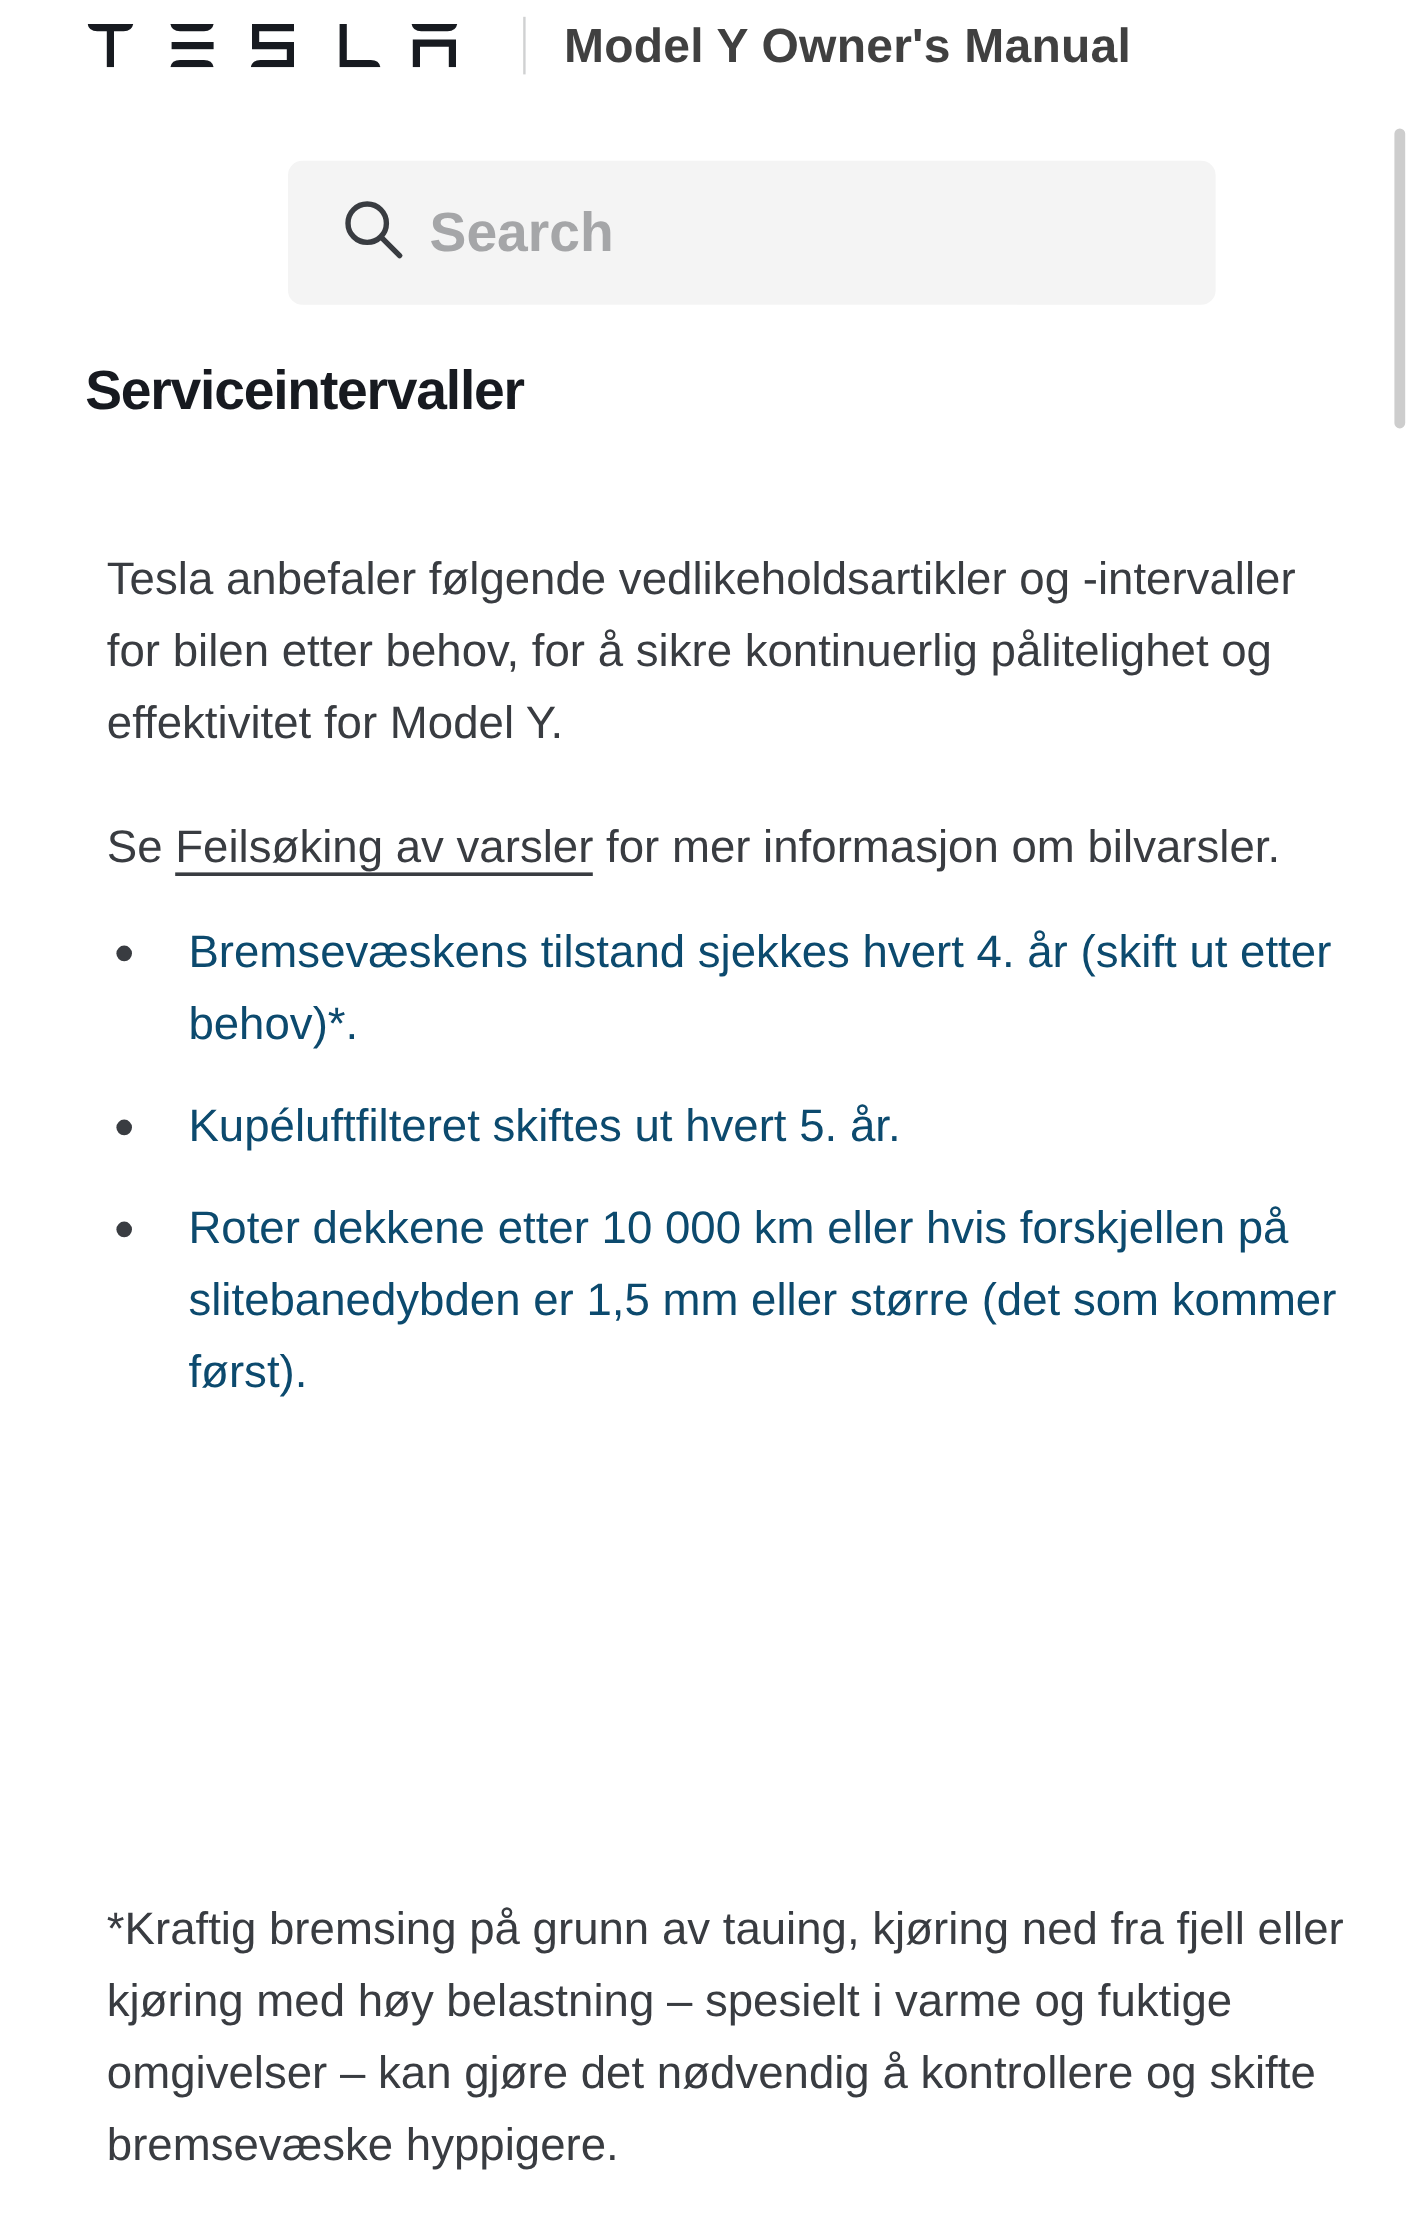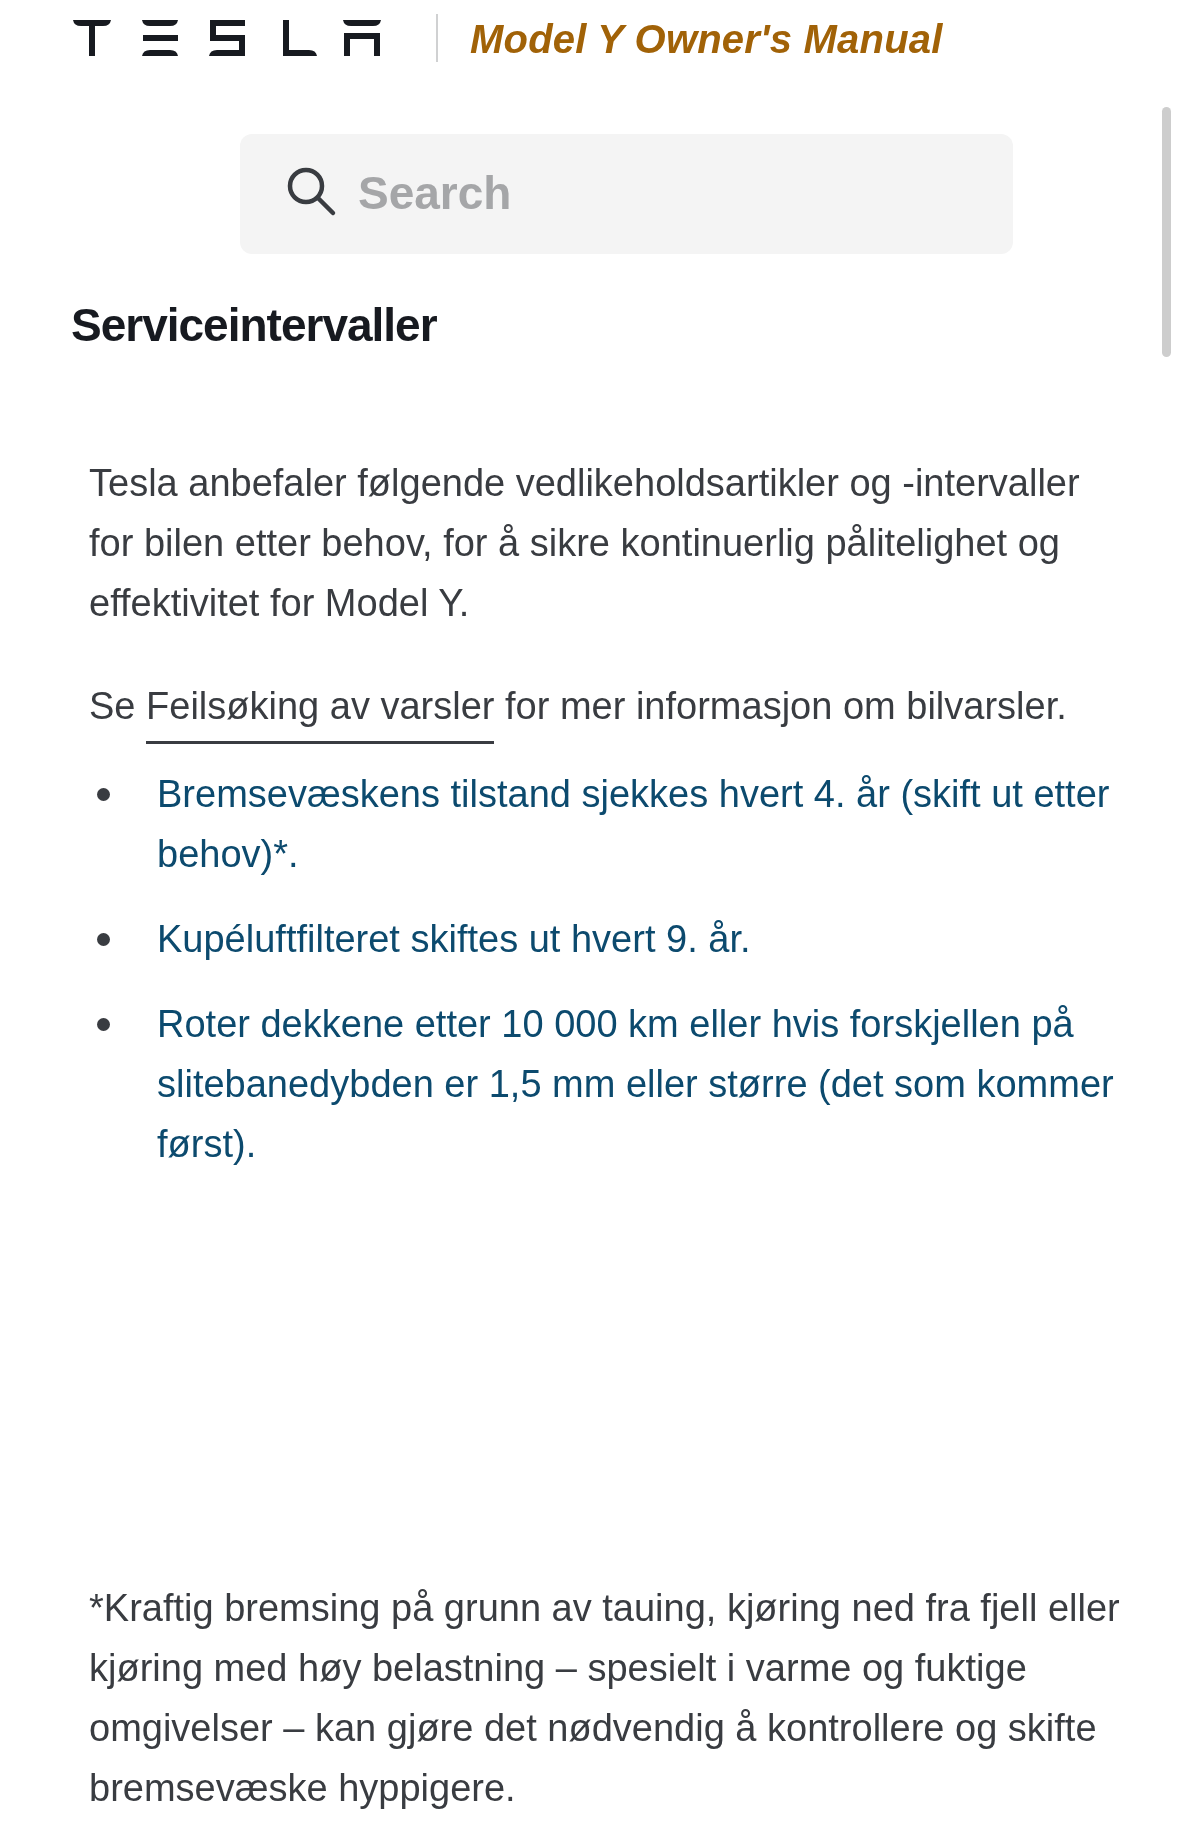--- a/index.html
+++ b/index.html
@@ -30,25 +30,24 @@
       position: absolute;
       left: 436px; top: 14px;
       width: 2px; height: 48px;
       background: #d0d1d2;
     }
     .app-title {
       position: absolute;
       left: 470px; top: 12px;
       font-size: 40px;
       font-weight: 700;
-      color: #a16207;
+      color: #404040;
       letter-spacing: 0.2px;
       white-space: nowrap;
       line-height: 54px;
-      font-style: italic;
     }
     .scrollbar {
       position: absolute;
       left: 1162px; top: 107px;
       width: 9px; height: 250px;
       border-radius: 5px;
       background: #cdcdcd;
     }
     .search {
       position: absolute;
@@ -95,21 +94,21 @@
       line-height: 60px;
       color: #393c41;
       margin: 16px;
     }
     .intro { top: 437px; width: 1040px; }
     .see-also { top: 660px; width: 1110px; white-space: nowrap; }
     .see-also a {
       color: #393c41;
       text-decoration: none;
       border-bottom: 3px solid #393c41;
-      padding-bottom: 14px;
+      padding-bottom: 0;
       cursor: pointer;
     }
     .bullets {
       position: absolute;
       left: 0; top: 764px;
       width: 1179px;
       margin: 0; padding: 0;
       list-style: none;
     }
     .bullet-item {
@@ -175,21 +174,21 @@
   <span>Se </span><a>Feilsøking av varsler</a><span> for mer informasjon om bilvarsler.</span>
 </p>
 
 <ul class="bullets">
   <li class="bullet-item">
     <span class="bullet-dot"></span>
     <span>Bremsevæskens tilstand sjekkes hvert 4. år (skift ut etter behov)*.</span>
   </li>
   <li class="bullet-item">
     <span class="bullet-dot"></span>
-    <span>Kupéluftfilteret skiftes ut hvert 9. år.</span>
+    <span>Kupéluftfilteret skiftes ut hvert 5. år.</span>
   </li>
   <li class="bullet-item">
     <span class="bullet-dot"></span>
     <span>Roter dekkene etter 10 000 km eller hvis forskjellen på slitebanedybden er 1,5 mm eller større (det som kommer først).</span>
   </li>
 </ul>
 
 <p class="text-block footnote">*Kraftig bremsing på grunn av tauing, kjøring ned fra fjell eller kjøring med høy belastning – spesielt i varme og fuktige omgivelser – kan gjøre det nødvendig å kontrollere og skifte bremsevæske hyppigere.</p>
 
 </body></html>

